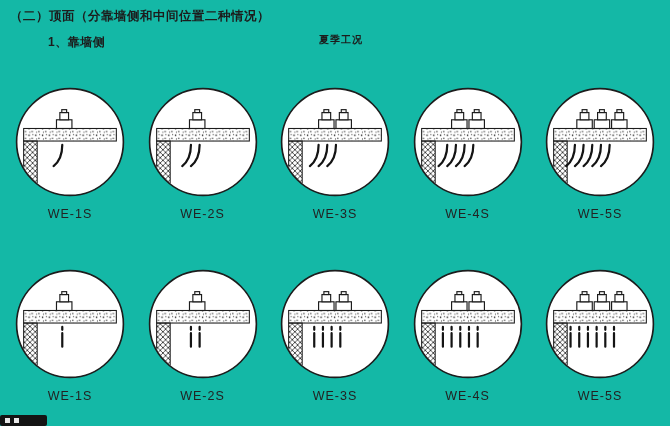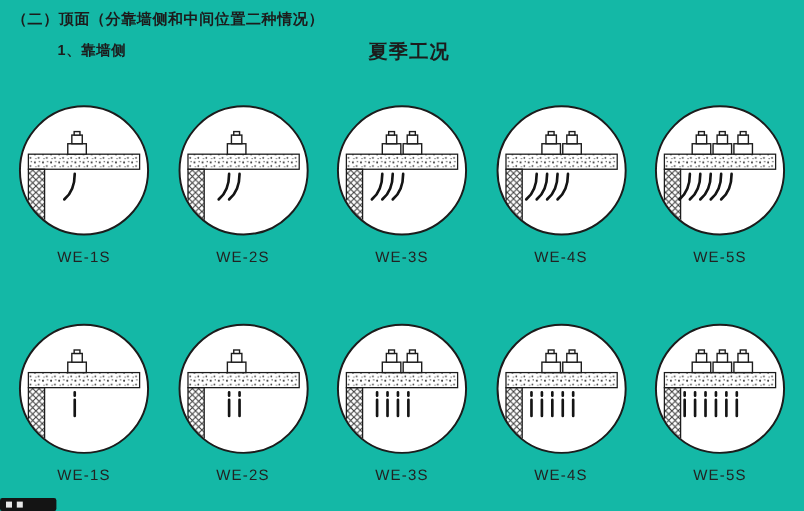--- a/index.html
+++ b/index.html
@@ -15,21 +15,21 @@
     position:absolute;left:10px;top:8px;
     font-size:12.5px;font-weight:700;letter-spacing:.5px;
   }
   .sub{
     position:absolute;left:12px;top:34px;
     font-size:12px;font-weight:700;letter-spacing:.5px;margin-left:36px;
   }
   .season{
     position:absolute;left:0;right:0;
     text-align:center;
-    font-size:16px;font-weight:700;letter-spacing:1px;margin-left:12px;
+    font-size:10px;font-weight:700;letter-spacing:1px;margin-left:12px;
   }
   .season1{top:33px;}
   .season2{top:233px;}
   .circles{
     position:absolute;left:8px;right:8px;
     display:flex;justify-content:space-between;
   }
   .row0{top:86px;}
   .row1{top:268px;}
   .cell{

